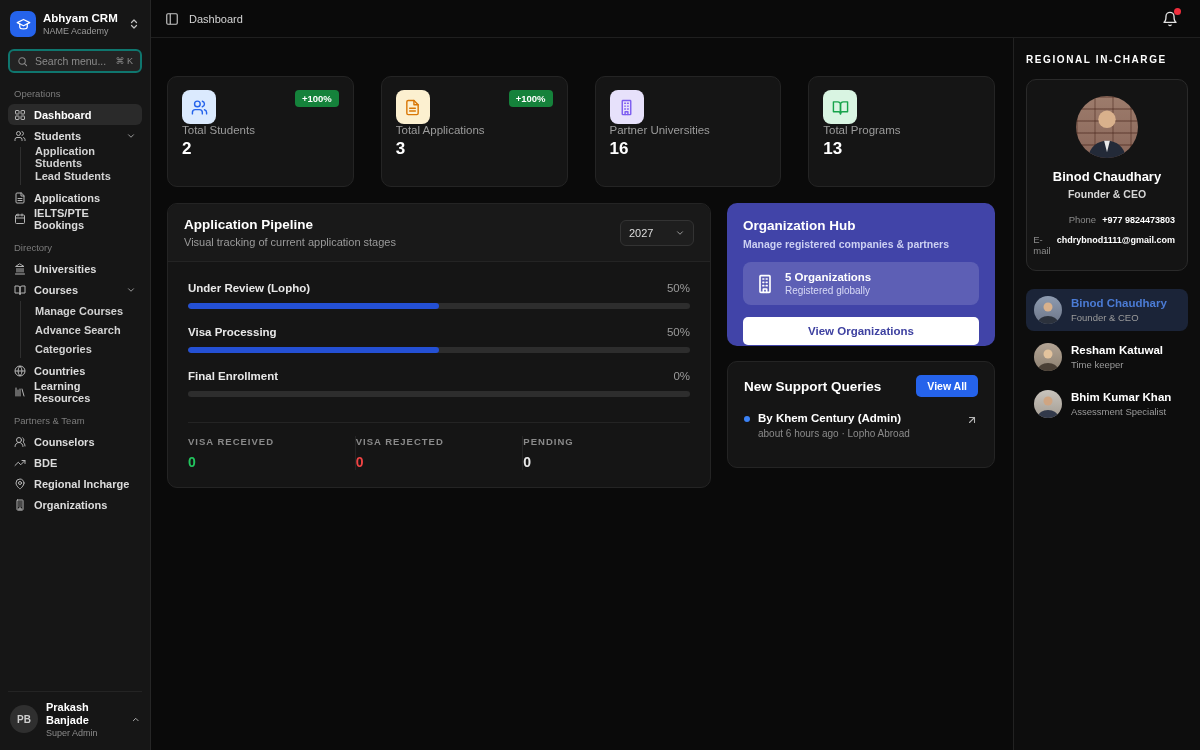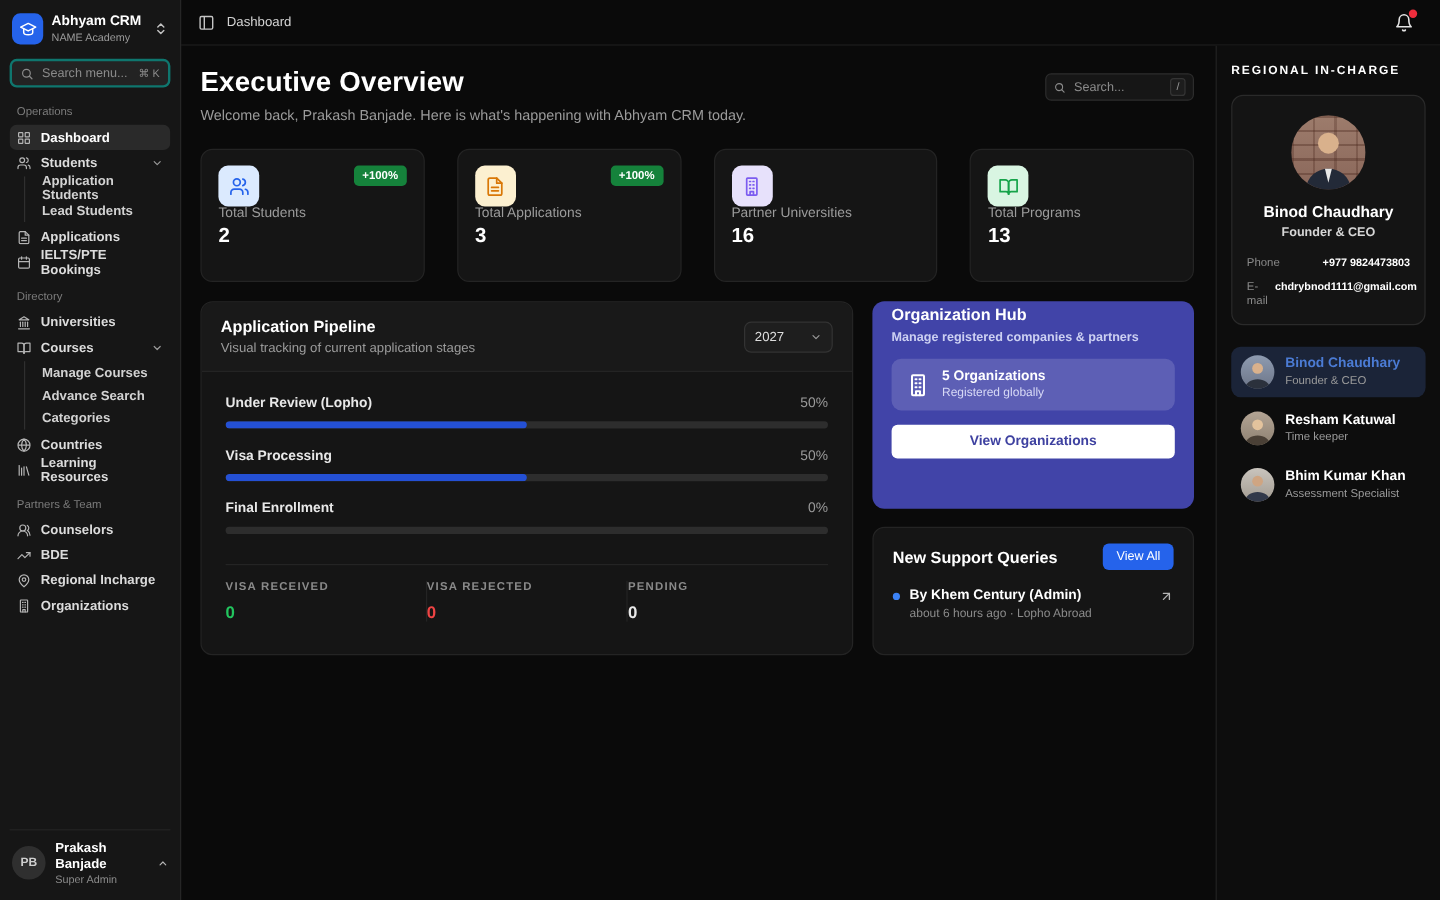--- a/index.html
+++ b/index.html
@@ -117,36 +117,36 @@
   .fill { height:100%; background:#2450d4; border-radius:3px; width:0; }
 
   .pl-summary { display:flex; border-top:1px solid #242424; margin:2px 20px 0; padding:13px 0 17px; }
   .pl-sum-col { flex:1; }
   .pl-sum-col + .pl-sum-col { border-left:1px solid #242424; }
   .pl-sum-label { font-size:9.5px; letter-spacing:1px; color:#8a8a8a; font-weight:bold; }
   .pl-sum-val { font-size:14px; font-weight:bold; margin-top:7px; }
   .v-green { color:#22c55e; } .v-red { color:#ef4444; } .v-plain { color:#e8e8e8; }
 
   .side-col { width:268px; min-width:268px; display:flex; flex-direction:column; gap:15px; }
-  .hub { background:#4144a8; border-radius:10px; padding:4px 16px; height:173px; }
+  .hub { background:#4144a8; border-radius:10px; padding:15px 16px; height:143px; }
   .hub-title { font-size:13.5px; font-weight:bold; color:#fff; }
   .hub-sub { font-size:10.5px; color:#ccd0f2; margin-top:5px; font-weight:bold; }
   .hub-box { margin-top:12px; background:rgba(255,255,255,.15); border-radius:8px;
     padding:9px 12px; display:flex; align-items:center; gap:10px; color:#fff; }
   .hub-box svg { width:20px; height:20px; flex:none; }
   .hub-box-title { font-size:11.5px; font-weight:bold; }
   .hub-box-sub { font-size:10px; color:#d8daf6; margin-top:2px; }
   .hub-btn { margin-top:12px; background:#fff; color:#3e41a0; height:28px; width:100%;
     border:none; border-radius:5px; display:flex; align-items:center; justify-content:center;
     font-size:11.5px; font-weight:bold; font-family:inherit; cursor:pointer; }
 
   .support { padding:13px 16px; height:107px; }
   .sp-head { display:flex; justify-content:space-between; align-items:center; }
   .sp-title { font-size:13.5px; font-weight:bold; color:#fff; }
-  .viewall { background:#2563eb; color:#fff; font-size:10.5px; font-weight:normal;
+  .viewall { background:#2563eb; color:#fff; font-size:10.5px; font-weight:bold;
     padding:5px 11px; border:none; border-radius:5px; font-family:inherit; cursor:pointer; }
   .sp-item { margin-top:15px; display:flex; gap:8px; align-items:flex-start; cursor:pointer; }
   .dot-blue { width:6px; height:6px; min-width:6px; border-radius:50%; background:#3b82f6; margin-top:4px; }
   .sp-name { font-size:11.5px; font-weight:bold; color:#fff; }
   .sp-meta { font-size:10px; color:#8b8b8b; margin-top:4px; }
   .sp-arrow { margin-left:auto; color:#b5b5b5; }
   .sp-arrow svg { width:12px; height:12px; }
 
   
   .rpanel { width:187px; min-width:187px; border-left:1px solid #222;
@@ -156,21 +156,21 @@
     padding:16px 12px 14px; display:flex; flex-direction:column; align-items:center; }
   .photo { width:62px; height:62px; border-radius:50%; overflow:hidden; position:relative;
     background:
       repeating-linear-gradient(0deg, rgba(70,35,25,.35) 0 2px, transparent 2px 12px),
       repeating-linear-gradient(90deg, rgba(70,35,25,.28) 0 2px, transparent 2px 18px),
       linear-gradient(180deg,#9d7c6c,#8a675a); }
   .photo svg { position:absolute; bottom:-2px; left:0; width:100%; }
   .rp-name { font-size:13px; font-weight:bold; color:#fff; margin-top:11px; }
   .rp-role { font-size:10.5px; color:#d6d6d6; margin-top:4px; font-weight:bold; }
   .rp-rows { width:100%; margin-top:14px; display:flex; flex-direction:column; gap:9px; }
-  .rp-row { display:flex; justify-content:space-between; align-items:baseline; gap:6px; }
+  .rp-row { display:flex; justify-content:flex-end; align-items:baseline; gap:6px; }
   .rp-row-label { font-size:9.5px; color:#8a8a8a; }
   .rp-row-val { font-size:9px; font-weight:bold; color:#fff; white-space:nowrap; }
 
   .rp-list { margin-top:18px; display:flex; flex-direction:column; gap:5px; }
   .person { display:flex; align-items:center; gap:9px; padding:7px 8px; border-radius:8px; cursor:pointer; }
   .person.active { background:#1b2438; }
   .person.active .p-name { color:#4b7bd4; }
   .p-name { font-size:11.5px; font-weight:bold; color:#fff; line-height:1.2; }
   .p-role { font-size:9.5px; color:#9b9b9b; margin-top:2px; }
   .pav { width:28px; height:28px; min-width:28px; border-radius:50%; overflow:hidden;
@@ -433,33 +433,20 @@
         <svg>
             <use href="#i-bell"></use>
           </svg>
         <i class="dot"></i>
       </div>
     </header>
 
     <div class="content-row">
       <main class="main">
 
-        <div class="page-head">
-          <div>
-            <h1 class="page-title">Executive Overview</h1>
-            <div class="page-sub">Welcome back, Prakash Banjade. Here is what's happening with Abhyam CRM today.</div>
-          </div>
-          <div class="search-box">
-            <svg>
-                <use href="#i-search"></use>
-              </svg>
-            <input type="text" placeholder="Search..." style="">
-            <span class="kbd2">/</span>
-          </div>
-        </div>
 
         <div class="stats">
           <div class="stat-card">
             <div class="stat-top">
               <div class="stat-ic" style="background: rgb(219, 234, 254); color: rgb(37, 99, 235);">
                 <svg>
                     <use href="#i-users"></use>
                   </svg>
               </div>
               <span class="badge">+100%</span>

